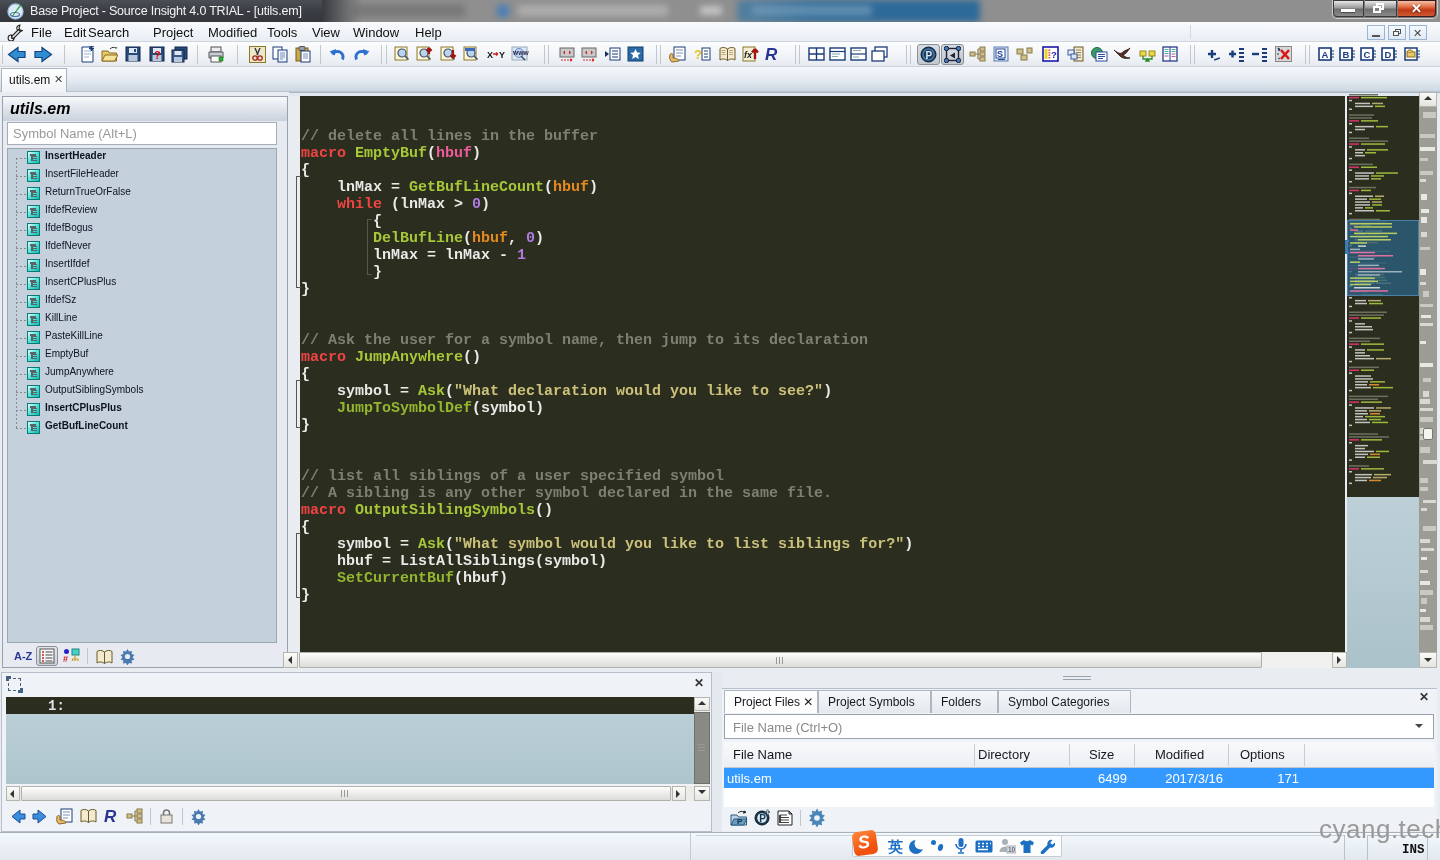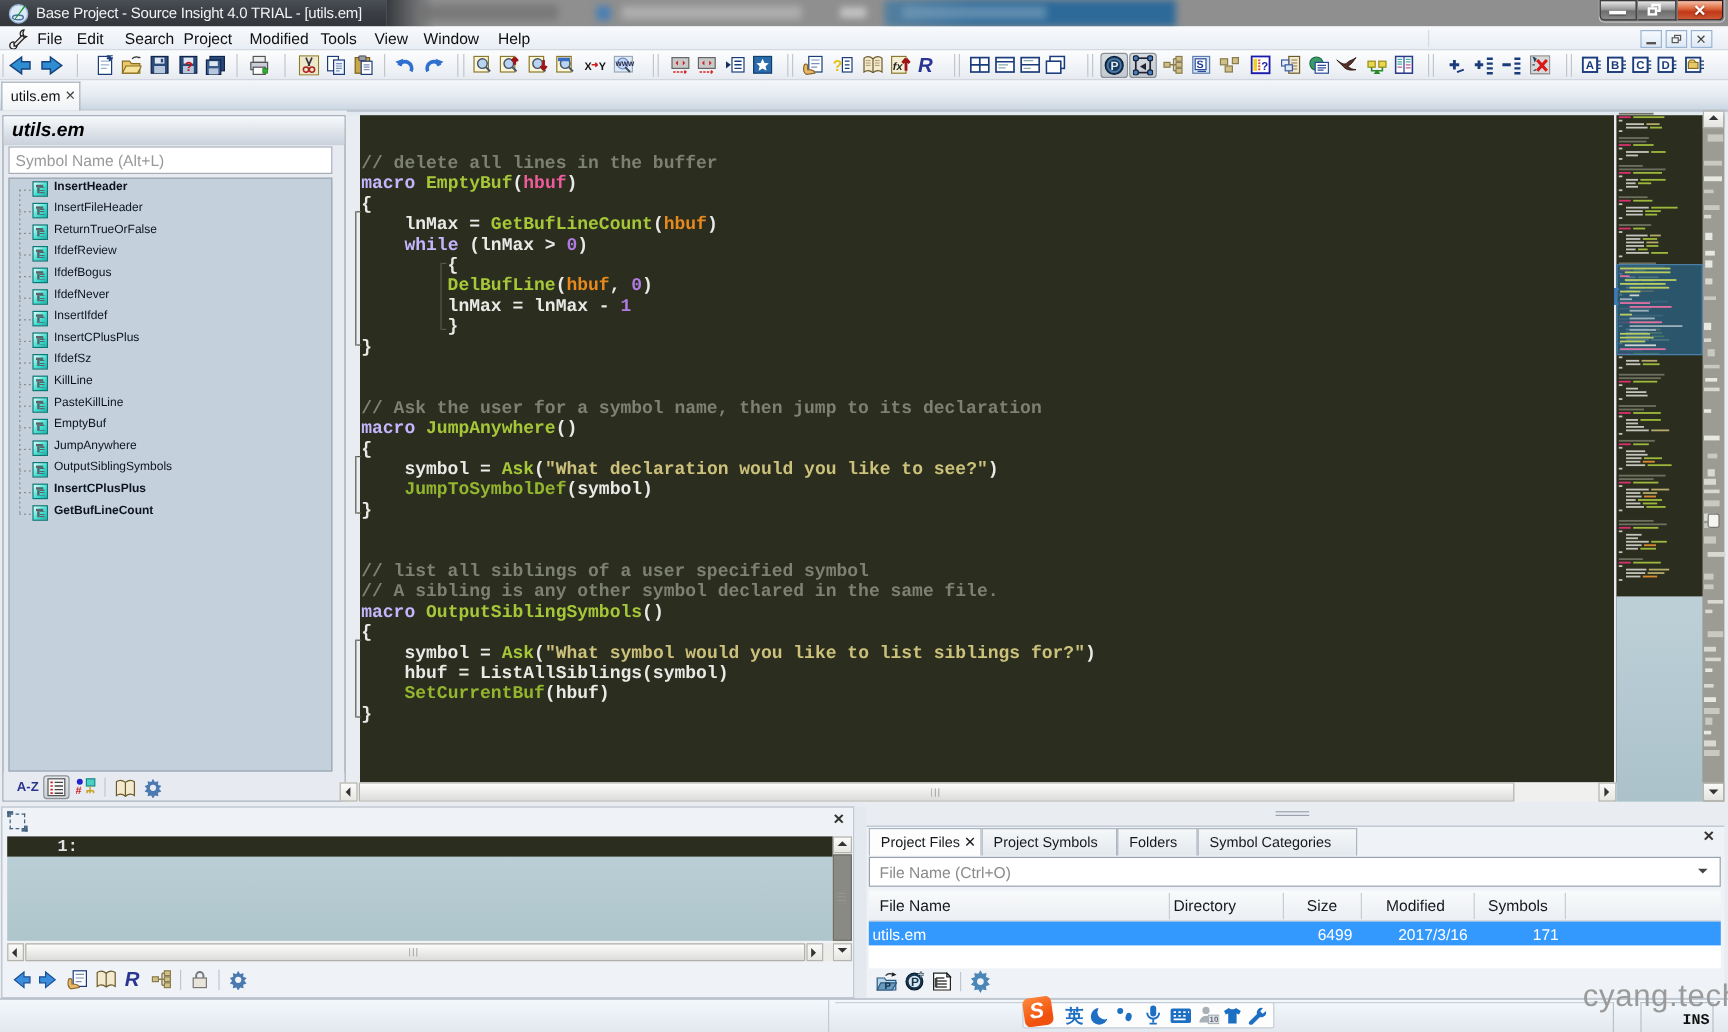--- a/index.html
+++ b/index.html
@@ -47,21 +47,21 @@
 #treevline { left:16px; top:158px; width:1px; height:271px;
   background-image:linear-gradient(#8a8a8a 50%, transparent 50%); background-size:1px 4px; }
 .treeh { position:absolute; left:16px; width:10px; height:1px;
   background-image:linear-gradient(90deg,#8a8a8a 50%, transparent 50%); background-size:4px 1px; }
 #ltools { left:3px; top:644px; width:284px; height:23px; background:#e7ebf1; }
 
 #editor { left:300px; top:96px; width:1045px; height:556px; background:#2b2d1f; overflow:hidden; }
 #code { position:absolute; left:1px; top:32px; font-family:"Liberation Mono",monospace;
   font-weight:bold; font-size:15px; line-height:17px; white-space:pre; }
 #code .c { color:#7d8171; } 
-#code .k { color:#c4b5fd;margin-top:13px; } 
+#code .k { color:#ef4444;margin-top:13px; } 
 #code .f { color:#a6c838; } 
 #code .g { color:#93b62e; } 
 #code .p { color:#ee5c9c; } 
 #code .o { color:#e78a1e; } 
 #code .n { color:#ae7be0; } 
 #code .s { color:#ccc17a; } 
 #code .w { color:#e9e9e6; } 
 .guide { position:absolute; border-left:1px solid #565949; }
 .guide:before { content:""; position:absolute; left:0; top:0; width:4px; height:1px; background:#565949; }
 .guide:after { content:""; position:absolute; left:0; bottom:0; width:4px; height:1px; background:#565949; }
@@ -139,21 +139,21 @@
 <div class="abs" style="left:1398px;top:0;width:38px;height:17px;border:1px solid #3a1a1a;border-left:none;border-radius:0 0 4px 0;background:linear-gradient(#f4c0a8,#e06a40 40%,#c03818 60%,#d05a34)"></div>
 <div class="abs" style="left:1411px;top:1px;color:#fff;font-size:13px;font-weight:bold;text-shadow:0 1px 2px #00000088">✕</div>
 <div class="abs" id="menubar"></div>
 <svg class="abs" style="left:7px;top:23px" width="18" height="18" viewBox="0 0 18 18">
 <path d="M13 2 a3.2 3.2 0 1 0 2.2 5.5 l-2.5-0.6 -0.6-2.5 z" fill="#f4f4f4" stroke="#222" stroke-width="1.1"></path>
 <path d="M11.5 6.5 L4 14 l2 2 L13.5 8.5 z" fill="#e8e8e8" stroke="#222" stroke-width="1.1"></path>
 <path d="M4.5 12 a3 3 0 1 0 2.6 3.4 l-2.3 0 z" fill="#f4f4f4" stroke="#222" stroke-width="1.1"></path>
 </svg>
 <div class="abs menuitem" style="left:31px">File</div>
 <div class="abs menuitem" style="left:64px">Edit</div>
-<div class="abs menuitem" style="left:104px">Search</div>
+<div class="abs menuitem" style="left:88px">Search</div>
 <div class="abs menuitem" style="left:153px">Project</div>
 <div class="abs menuitem" style="left:208px">Modified</div>
 <div class="abs menuitem" style="left:267px">Tools</div>
 <div class="abs menuitem" style="left:312px">View</div>
 <div class="abs menuitem" style="left:353px">Window</div>
 <div class="abs menuitem" style="left:415px">Help</div>
 <div class="abs" style="left:1367px;top:25px;width:18px;height:15px;border:1px solid #9ab4d4;background:linear-gradient(#f6fafd,#dde9f4)"></div>
 <div class="abs" style="left:1388px;top:25px;width:18px;height:15px;border:1px solid #9ab4d4;background:linear-gradient(#f6fafd,#dde9f4)"></div>
 <div class="abs" style="left:1409px;top:25px;width:18px;height:15px;border:1px solid #9ab4d4;background:linear-gradient(#f6fafd,#dde9f4)"></div>
 <div class="abs" style="left:1372px;top:35px;width:8px;height:2px;background:#555"></div>
@@ -911,21 +911,21 @@
 <div class="abs" style="left:1419px;top:690px;font-size:12px;color:#333;font-weight:bold">✕</div>
 <div class="abs" id="combo">
     <span>File Name (Ctrl+O)</span>
   </div>
 <div class="abs arr" style="left:1415px;top:724px;border-left:4px solid transparent;border-right:4px solid transparent;border-top:4px solid #444;"></div>
 <div class="abs" id="thead"></div>
 <div class="th" style="left:733px">File Name</div>
 <div class="th" style="left:978px">Directory</div>
 <div class="th" style="left:1089px">Size</div>
 <div class="th" style="left:1155px">Modified</div>
-<div class="th" style="left:1240px">Symbols</div>
+<div class="th" style="left:1240px">Options</div>
 <div class="thsep" style="left:974px"></div>
 <div class="thsep" style="left:1069px"></div>
 <div class="thsep" style="left:1134px"></div>
 <div class="thsep" style="left:1228px"></div>
 <div class="thsep" style="left:1304px"></div>
 <div class="abs" id="selrow"></div>
 <div class="td" style="left:727px">utils.em</div>
 <div class="td" style="left:1092px;width:35px;text-align:right">6499</div>
 <div class="td" style="left:1155px;width:68px;text-align:right">2017/3/16</div>
 <div class="td" style="left:1272px;width:27px;text-align:right">171</div>

